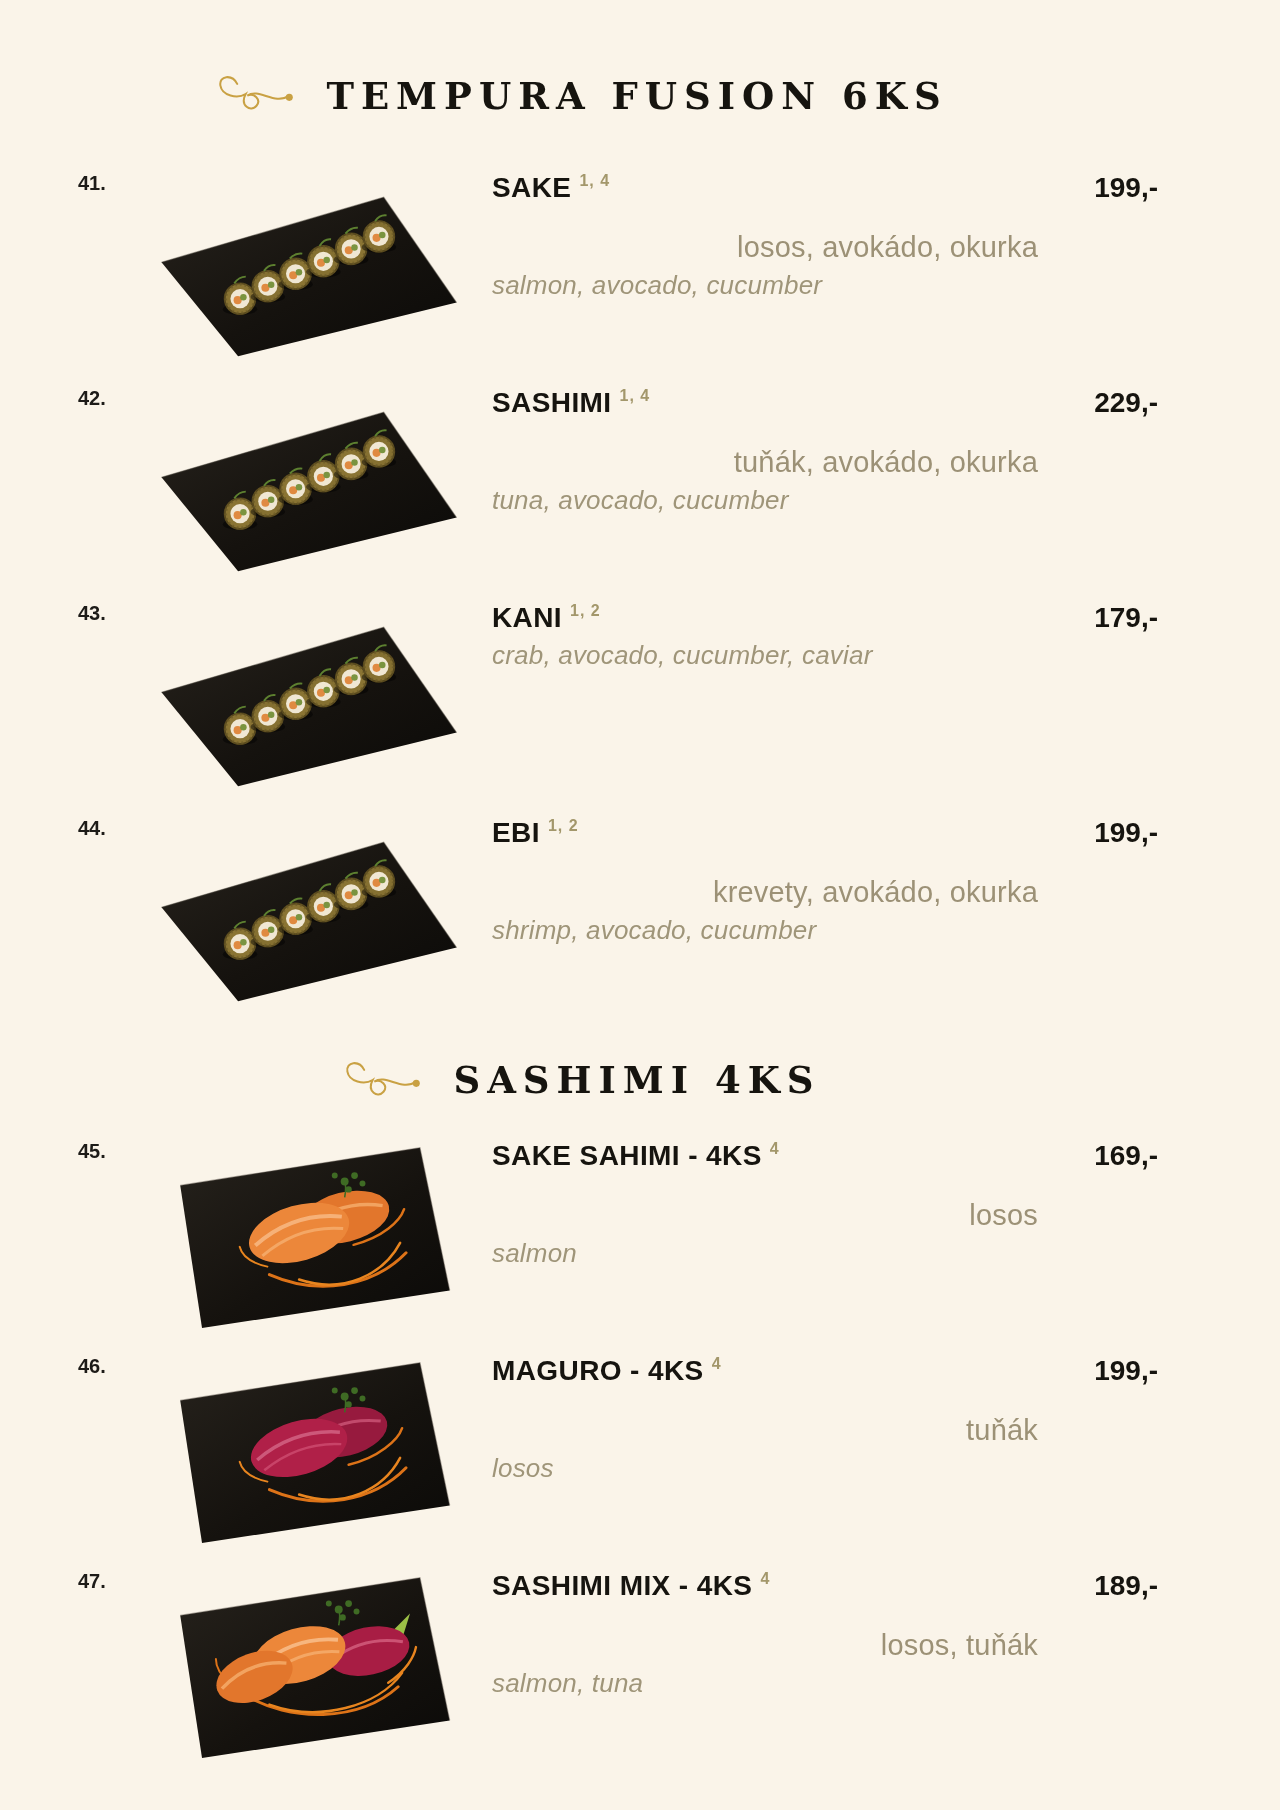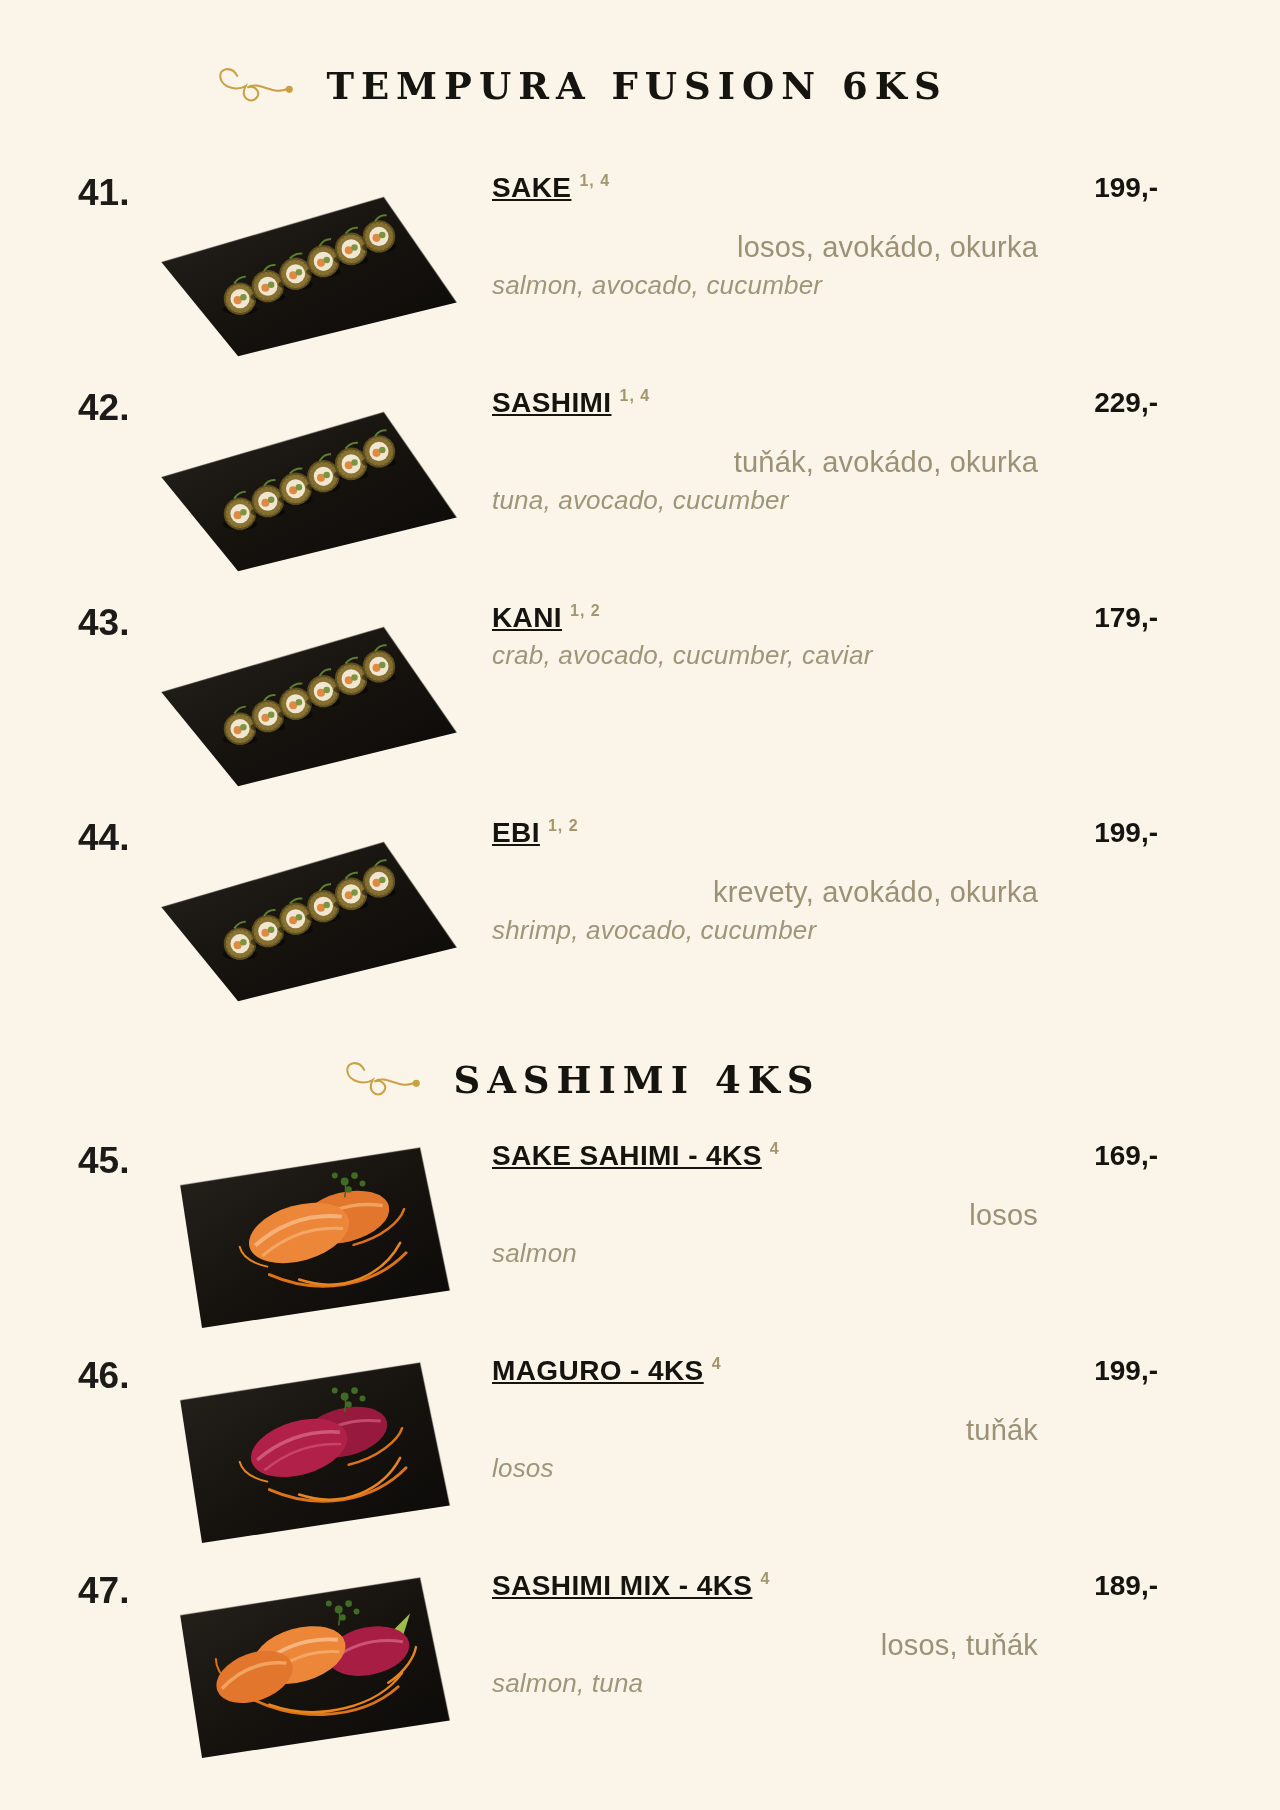--- a/index.html
+++ b/index.html
@@ -8,43 +8,43 @@
     background:#faf4e9;
     font-family:"Liberation Sans",sans-serif;
     color:#1d1b18;
     overflow:hidden;
     position:relative;
   }
   .sec-header{
     display:flex;align-items:center;justify-content:center;
     gap:30px;height:64px;padding-right:120px;
   }
-  #sec1 .sec-header{margin-top:54px;margin-bottom:38px;}
+  #sec1 .sec-header{margin-top:54px;margin-bottom:38px;align-items:flex-end;}
   #sec2 .sec-header{margin-top:32px;margin-bottom:12px;}
   .sec-title{
     font-family:"DejaVu Serif","Liberation Serif",serif;
     font-size:37px;font-weight:700;letter-spacing:7px;
     color:#16140f;margin:0;white-space:nowrap;
   }
   .flourish{width:84px;height:48px;flex:0 0 auto;}
   .item{
     display:grid;
     grid-template-columns:62px 352px 1fr 120px;
     padding:0 122px 0 78px;
     height:215px;
     align-items:start;
   }
-  .num{font-weight:700;font-size:37px;padding-top:16px;}
+  .num{font-weight:700;font-size:20px;padding-top:16px;}
   .photo{position:relative;}
   .photo svg{display:block;}
   .roll-photo{width:330px;height:182px;margin-top:22px;margin-left:4px;}
   .sash-photo{width:330px;height:208px;margin-top:2px;margin-left:4px;}
   .info{padding-top:16px;}
   .title-line{white-space:nowrap;}
-  .nm{font-size:28px;font-weight:700;letter-spacing:.4px;color:#16140f;text-decoration:underline;}
+  .nm{font-size:28px;font-weight:700;letter-spacing:.4px;color:#16140f;}
   .allergen{
     font-size:16px;font-weight:700;color:#a3976b;
     margin-left:8px;position:relative;top:-11px;letter-spacing:1px;
   }
   .cz{margin-top:27px;font-size:29px;color:#9c9176;letter-spacing:.2px;text-align:right;}
   .en{margin-top:6px;font-size:26px;color:#9f9579;font-style:italic;letter-spacing:.2px;}
   .price{font-size:28px;font-weight:700;text-align:right;padding-top:16px;color:#16140f;white-space:nowrap;}
   .assets{position:absolute;width:0;height:0;overflow:hidden;}
 </style>
 </head>

